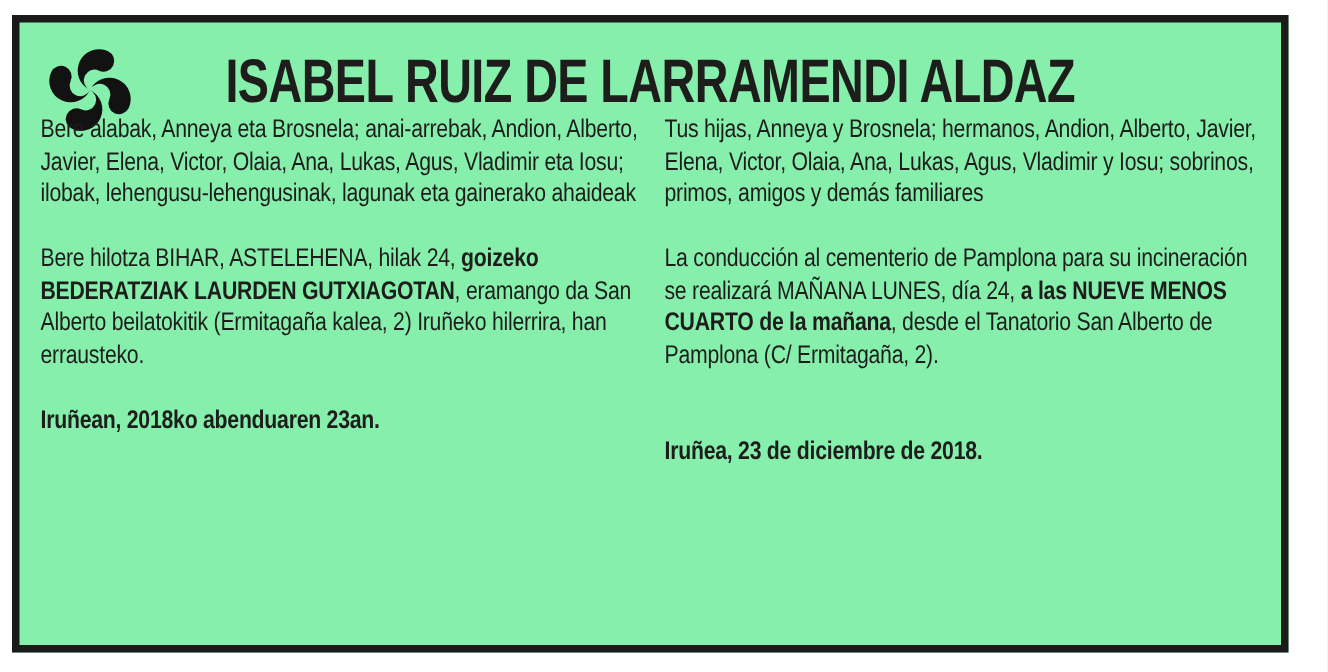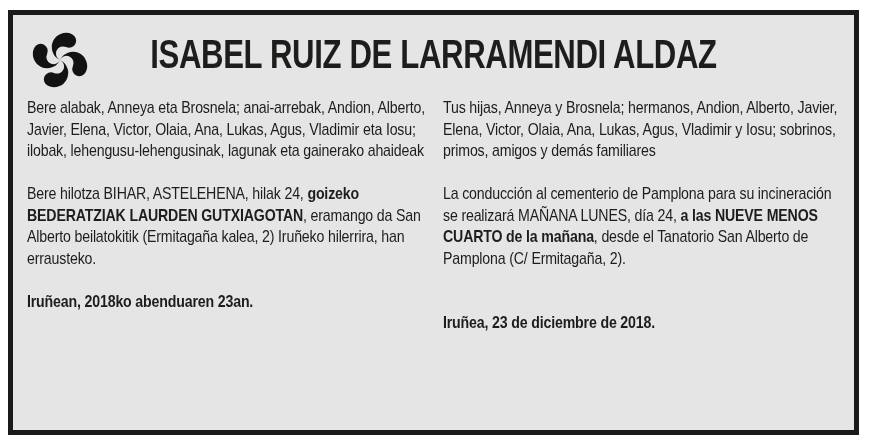--- a/index.html
+++ b/index.html
@@ -19,21 +19,21 @@
     background: #ffffff;
   }
   .frame {
     position: absolute;
     left: 8px;
     top: 10px;
     width: 851px;
     height: 425px;
     border: 5px solid #1a1a1a;
     box-sizing: border-box;
-    background: #e5e5e5;
+    background: #86efac;
   }
   .lauburu {
     position: absolute;
     left: 14px;
     top: 12px;
     width: 66px;
     height: 66px;
   }
   .title {
     margin: 18px 0 0 0;
@@ -56,21 +56,21 @@
     line-height: 25px;
     font-weight: bold;
     transform: scaleX(0.84);
     transform-origin: 50% 50%;
     white-space: nowrap;
   }
   .columns {
     display: flex;
     gap: 14px;
     padding: 0 10px 0 14px;
-    margin-top: 22px;
+    margin-top: 0;
     font-size: 17px;
     line-height: 21.5px;
     letter-spacing: -0.2px;
   }
   .col {
     flex: 1 1 0;
     min-width: 0;
   }
   .col .para,
   .col .dateline {

